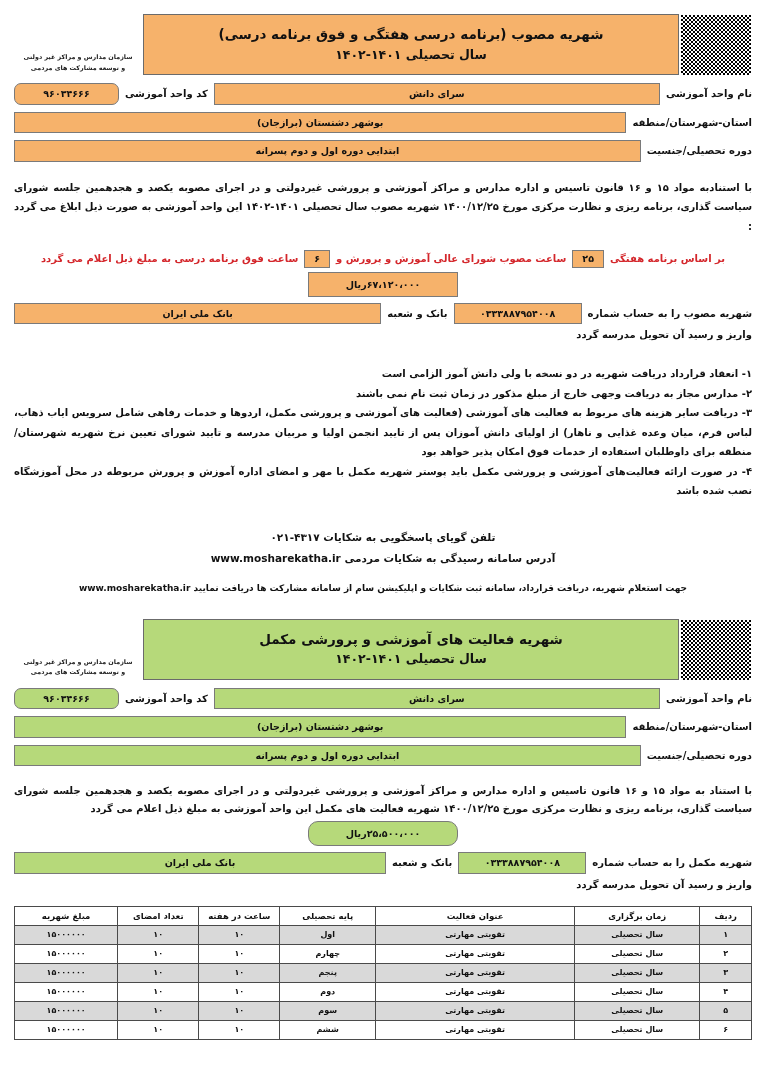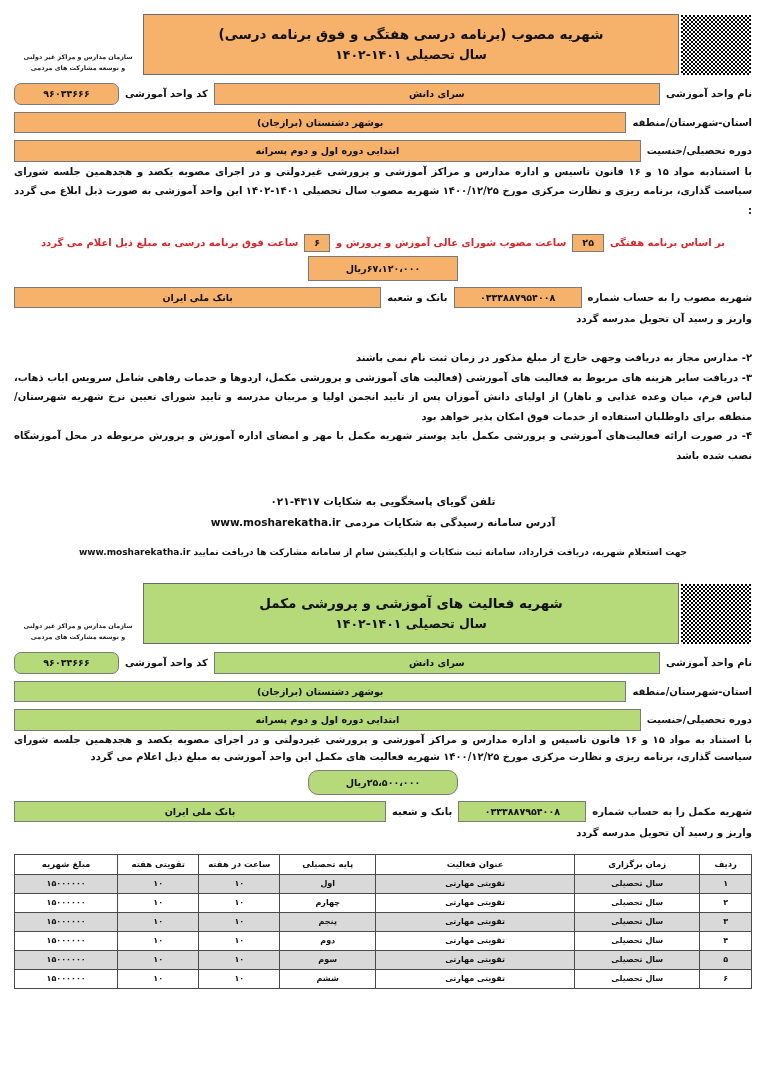--- a/index.html
+++ b/index.html
@@ -81,20 +81,21 @@
   .fbox.green  { background: #b6d97a; }
   .grow  { flex: 1 1 auto; }
   .w-code { flex: 0 0 105px; border-radius: 7px; }
 
   
   .para {
     font-size: 10px;
     font-weight: bold;
     line-height: 1.95;
     text-align: justify;
+    margin-top: 16px;
   }
   .para.tight { line-height: 1.75; }
   .hl-red {
     color: #d4262b;
     text-align: center;
     font-size: 10px;
     font-weight: bold;
     margin-top: 14px;
     display: flex;
     justify-content: center;
@@ -237,20 +238,21 @@
 
   <div class="bank-row">
     <span class="flabel">شهریه مصوب را به حساب شماره</span>
     <span class="acct orange">۰۳۳۳۸۸۷۹۵۴۰۰۸</span>
     <span class="flabel">بانک و شعبه</span>
     <span class="bankname orange">بانک ملی ایران</span>
   </div>
   <div class="bank-note">واریز و رسید آن تحویل مدرسه گردد</div>
 
   <div class="notes">
+    <p class="n">۱- انعقاد قرارداد دریافت شهریه در دو نسخه با ولی دانش آموز الزامی است</p>
     <p class="n">۲- مدارس مجاز به دریافت وجهی خارج از مبلغ مذکور در زمان ثبت نام نمی باشند</p>
     <p class="n">۳- دریافت سایر هزینه های مربوط به فعالیت های آموزشی (فعالیت های آموزشی و پرورشی مکمل، اردوها و خدمات رفاهی شامل سرویس ایاب ذهاب، لباس فرم، میان وعده غذایی و ناهار) از اولیای دانش آموزان پس از تایید انجمن اولیا و مربیان مدرسه و تایید شورای تعیین نرخ شهریه شهرستان/ منطقه برای داوطلبان استفاده از خدمات فوق امکان پذیر خواهد بود</p>
     <p class="n">۴- در صورت ارائه فعالیت‌های آموزشی و پرورشی مکمل باید پوستر شهریه مکمل با مهر و امضای اداره آموزش و پرورش مربوطه در محل آموزشگاه نصب شده باشد</p>
   </div>
 
   <div class="contact">
     <div>
       <span>تلفن گویای پاسخگویی به شکایات</span>
       <span class="ltr">۰۲۱-۴۳۱۷</span>
     </div>
@@ -308,21 +310,21 @@
   <div class="bank-note">واریز و رسید آن تحویل مدرسه گردد</div>
 
   <table class="fees">
     <thead>
       <tr>
         <th class="c-radif">ردیف</th>
         <th class="c-zaman">زمان برگزاری</th>
         <th class="c-onvan">عنوان فعالیت</th>
         <th class="c-paye">پایه تحصیلی</th>
         <th class="c-saat">ساعت در هفته</th>
-        <th class="c-tedad">تقویتی هفته</th>
+        <th class="c-tedad">تعداد امضای</th>
         <th class="c-mablagh">مبلغ شهریه</th>
       </tr>
     </thead>
     <tbody>
       <tr>
         <td>۱</td>
         <td>سال تحصیلی</td>
         <td>تقویتی مهارتی</td>
         <td>اول</td>
         <td>۱۰</td>

